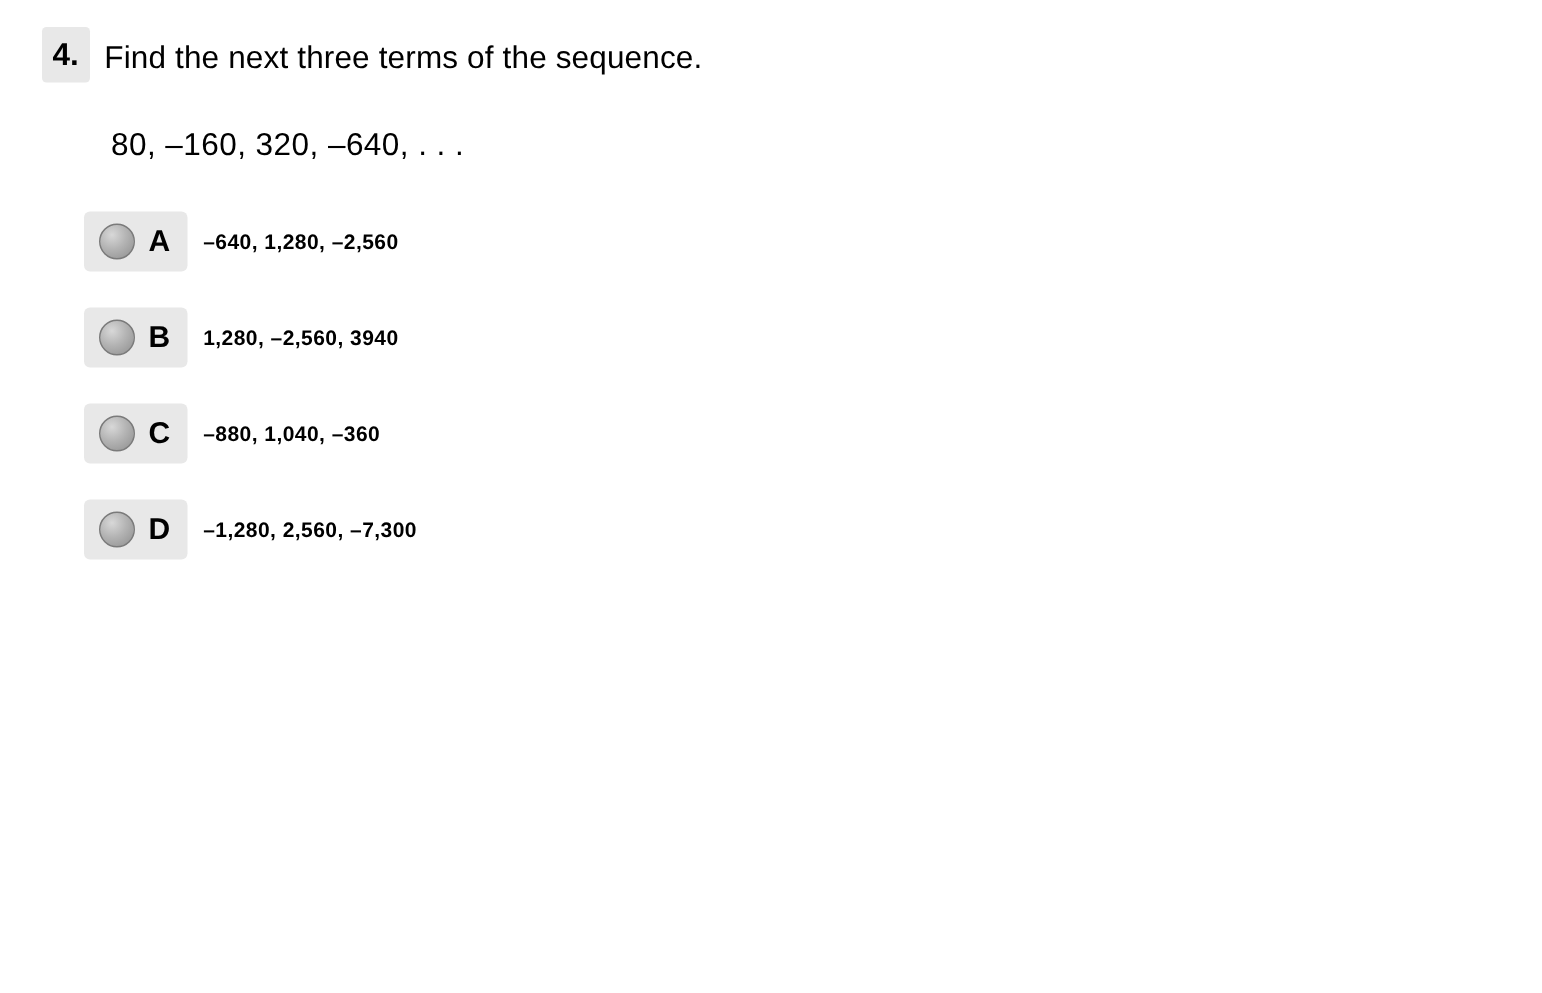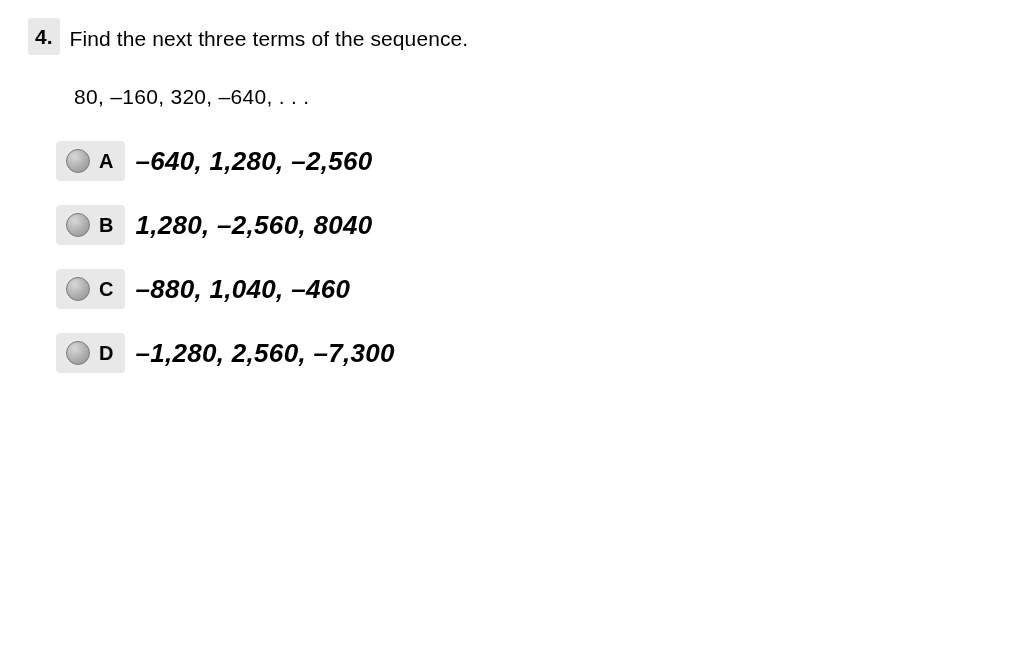--- a/index.html
+++ b/index.html
@@ -80,26 +80,25 @@
     box-sizing: border-box;
     flex: 0 0 auto;
     margin-right: 9px;
   }
   .choice-letter {
     font-size: 20px;
     font-weight: bold;
     line-height: 1;
   }
   .choice-text {
-    font-size: 26px;
+    font-size: 14px;
     font-weight: bold;
     margin-left: 10px;
     letter-spacing: 0.3px;
     white-space: nowrap;
-    font-style: italic;
   }
 </style>
 </head>
 <body>
 
 <div class="page">
 
   <div class="question-block">
 
     <div class="question-header">
@@ -117,29 +116,29 @@
           <span class="choice-letter">A</span>
         </div>
         <div class="choice-text">–640, 1,280, –2,560</div>
       </div>
 
       <div class="choice-row">
         <div class="choice-tab">
           <span class="radio"></span>
           <span class="choice-letter">B</span>
         </div>
-        <div class="choice-text">1,280, –2,560, 8040</div>
+        <div class="choice-text">1,280, –2,560, 3940</div>
       </div>
 
       <div class="choice-row">
         <div class="choice-tab">
           <span class="radio"></span>
           <span class="choice-letter">C</span>
         </div>
-        <div class="choice-text">–880, 1,040, –460</div>
+        <div class="choice-text">–880, 1,040, –360</div>
       </div>
 
       <div class="choice-row">
         <div class="choice-tab">
           <span class="radio"></span>
           <span class="choice-letter">D</span>
         </div>
         <div class="choice-text">–1,280, 2,560, –7,300</div>
       </div>
 

